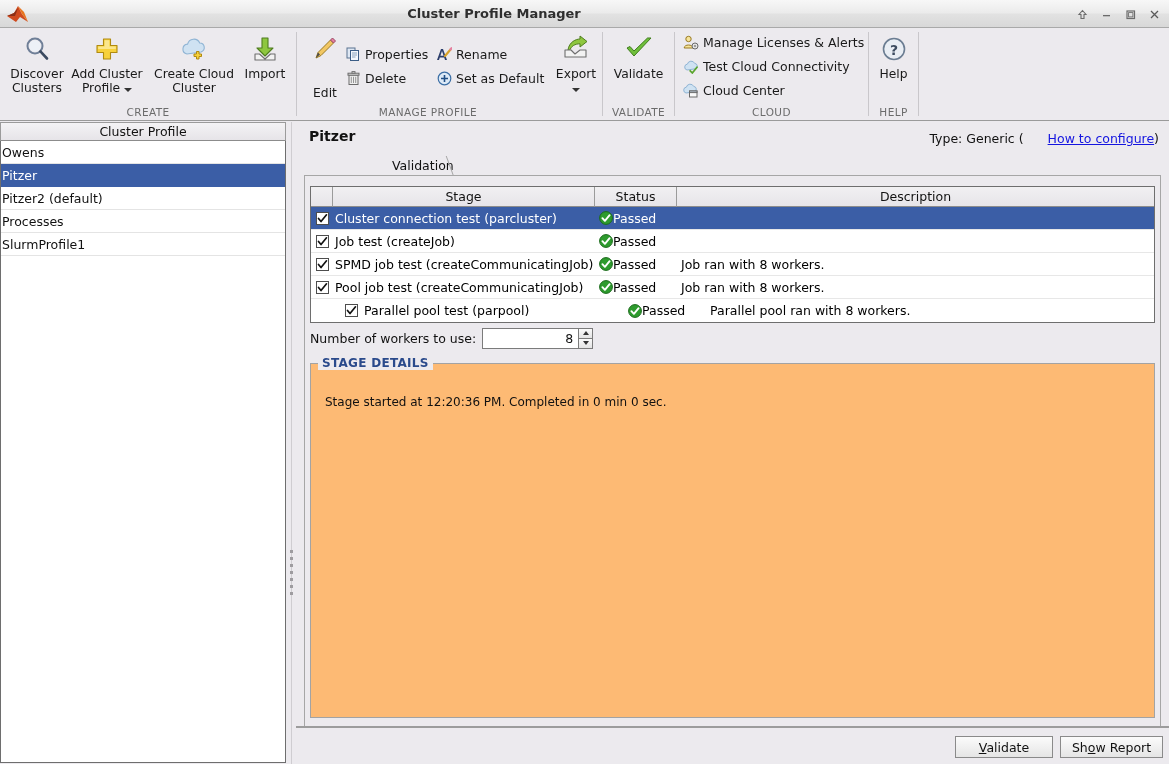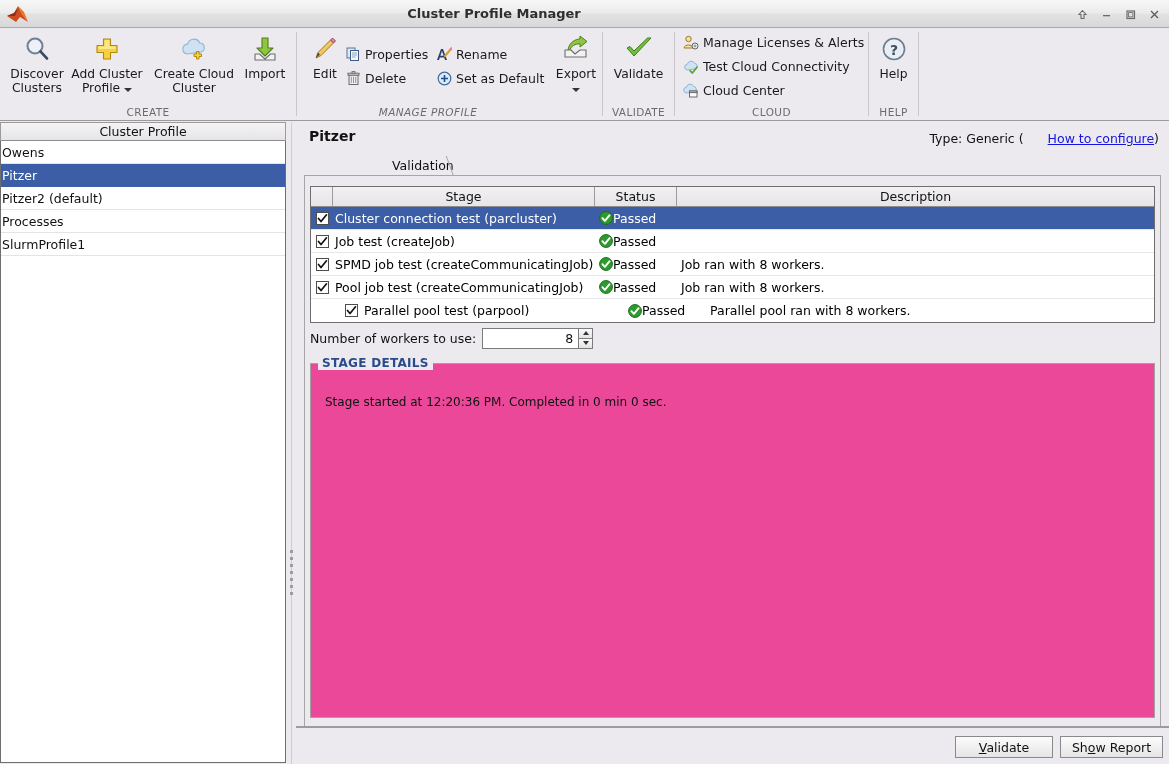--- a/index.html
+++ b/index.html
@@ -192,21 +192,21 @@
     flex: 1; border: 1px solid #7b7b7b; background: linear-gradient(to bottom,#fafafa,#e3e3e3);
     display: flex; align-items: center; justify-content: center;
   }
   .spin-btns div:first-child { border-bottom: none; }
   .tri-up { width:0;height:0;border-left:3.5px solid transparent;border-right:3.5px solid transparent;border-bottom:4px solid #333; }
   .tri-dn { width:0;height:0;border-left:3.5px solid transparent;border-right:3.5px solid transparent;border-top:4px solid #333; }
 
   
   .gbox {
     position: absolute; left: 5px; top: 187px; width: 845px; height: 355px;
-    border: 1px solid #a3a3a3; background: #ec4899;
+    border: 1px solid #a3a3a3; background: #fdba74;
   }
   .gbox-title {
     position: absolute; left: 7px; top: -8px; background: #eceaee; padding: 0 4px;
     font-size: 12px; font-weight: bold; color: #2a4a8b; letter-spacing: .3px;
   }
   .gbox-body { position: absolute; left: 14px; top: 19px; font-size: 12px; color: #111; margin-top: 12px; }
 
   
   .footer {
     position: absolute; left: 296px; top: 727px; width: 873px; height: 37px;
@@ -315,21 +315,21 @@
         <div class="lbl">Import</div>
       </div>
 
       <div class="grp-label">CREATE</div>
     </div>
 
     <div class="rb-sep" style="left:296px;"></div>
 
     <div class="rb-group" style="left:297px; width:305px;">
 
-      <div class="big-btn" style="left:4px; width:48px;">
+      <div class="big-btn" style="left:4px; width:48px;gap:19px;">
         <div class="icn">
           <svg width="28" height="28" viewBox="0 0 28 28">
             <path d="M5 23 L7 17.5 L19.5 5 L22.5 8 L10 20.5 Z" fill="#f2c763" stroke="#9a7a22" stroke-width="1"></path>
             <path d="M19.5 5 L22.5 8 L24.5 6 L21.5 3 Z" fill="#e57ea0" stroke="#9a4a64" stroke-width="1"></path>
             <path d="M5 23 L7 17.5 L9 19.5 Z" fill="#4a4a4a"></path>
           </svg>
         </div>
         <div class="lbl">Edit</div>
       </div>
 
@@ -383,21 +383,21 @@
             <path d="M7 15 C8 7 15 4 19 4 L19 1 L26 6.5 L19 12 L19 8.8 C14 8.8 10 11 8.5 16 Z" fill="#8ec73f" stroke="#4f7d1f" stroke-width="1"></path>
             <path d="M4 15 H10 L14 19 L19 15 H25 V22 H4 Z" fill="#f2f2f2" stroke="#6e6e6e" stroke-width="1.1" stroke-linejoin="round"></path>
           </svg>
         </div>
         <div class="lbl">
           <span>Export</span><br>
           <span class="caret"></span>
         </div>
       </div>
 
-      <div class="grp-label" style="left:0; width:262px;font-style:italic;">MANAGE PROFILE</div>
+      <div class="grp-label" style="left:0; width:262px;">MANAGE PROFILE</div>
     </div>
 
     <div class="rb-sep" style="left:602px;"></div>
 
     <div class="rb-group" style="left:603px; width:71px;">
       <div class="big-btn" style="left:0px; width:71px;">
         <div class="icn">
           <svg width="30" height="26" viewBox="0 0 30 26">
             <path d="M3 12 L10 20 L27 2 L23.5 2 L10 15 L6 10.5 Z" fill="#6fbf3b" stroke="#3f7c1c" stroke-width="1" stroke-linejoin="round"></path>
           </svg>

